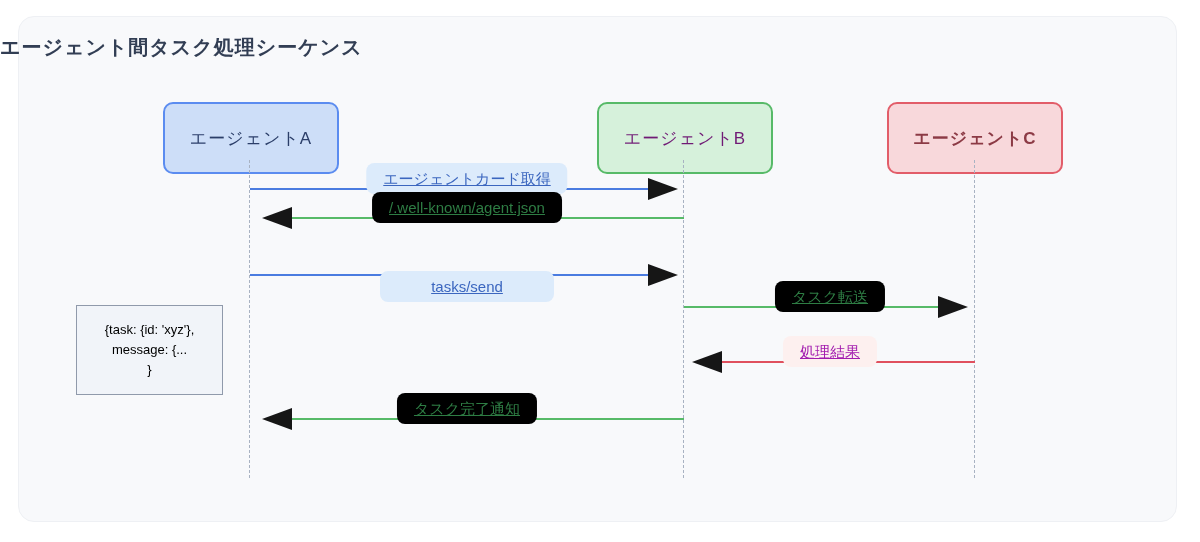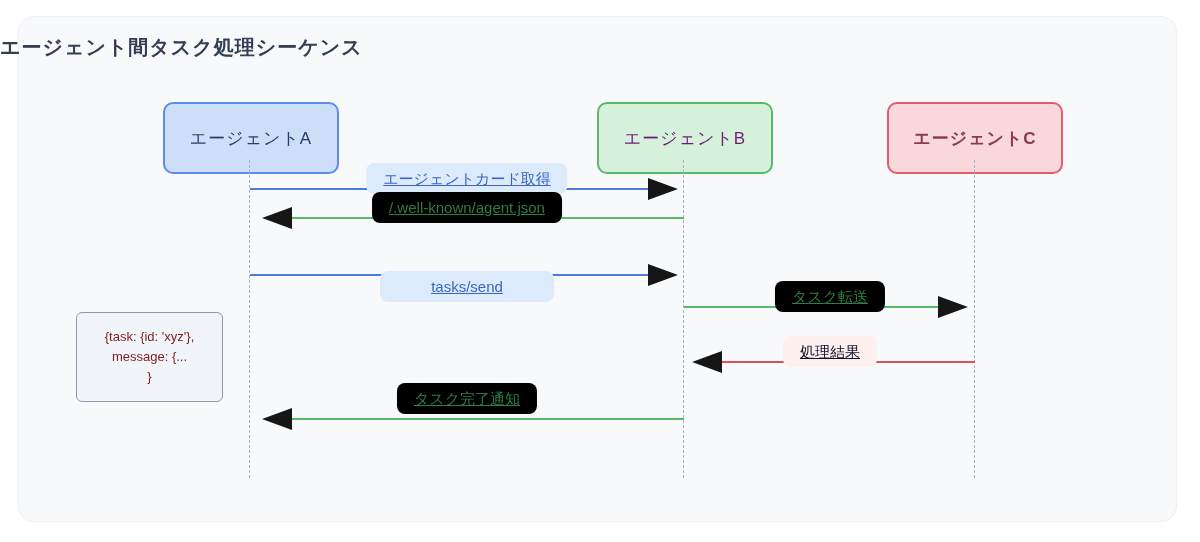--- a/index.html
+++ b/index.html
@@ -55,32 +55,32 @@
   .m5-head{left:692px;top:351px;}
   .m6-head{left:262px;top:408px;}
   
   .pill{
     position:absolute;transform:translateX(-50%);
     font-size:15px;line-height:21px;padding:5px 17px;border-radius:8px;
     white-space:nowrap;text-align:center;text-decoration:underline;
   }
   .blue-pill{background:#dcebfb;color:#3b66bf;}
   .green-pill{background:#000000;color:#2e7d44;}
-  .red-pill{background:#fdf0ef;color:#0f172a;}
+  .red-pill{background:#fdf0ef;color:#a21caf;}
   .m1-label{left:467px;top:163px;}
   .m2-label{left:467px;top:192px;}
   .m3-label{left:467px;top:249px;min-width:140px;margin-top:22px;}
   .m4-label{left:830px;top:281px;}
   .m5-label{left:830px;top:336px;}
-  .m6-label{left:467px;top:383px;}
+  .m6-label{left:467px;top:393px;}
   
   .note{
-    position:absolute;left:76px;top:312px;width:147px;height:90px;box-sizing:border-box;
-    background:#f1f4f9;border:1.5px solid #909aab;border-radius:6px;
-    color:#7f1d1d;font-size:13px;line-height:20px;text-align:center;
+    position:absolute;left:76px;top:305px;width:147px;height:90px;box-sizing:border-box;
+    background:#f1f4f9;border:1.5px solid #909aab;border-radius:0;
+    color:#000000;font-size:13px;line-height:20px;text-align:center;
     display:flex;flex-direction:column;justify-content:center;
   }
 </style>
 </head>
 <body>
 
 <div class="canvas">
   <div class="card"></div>
 
   <div class="title">エージェント間タスク処理シーケンス</div>

